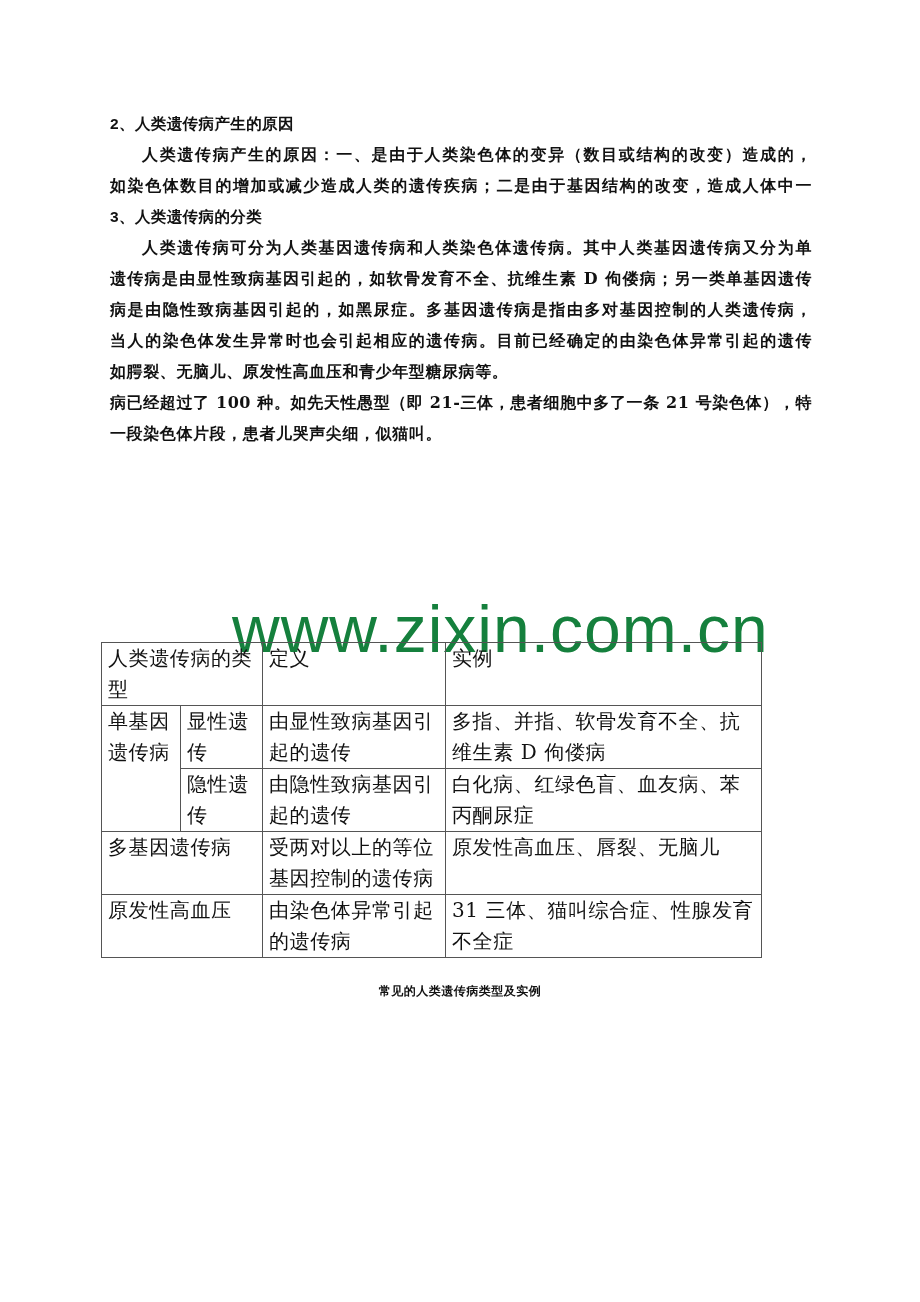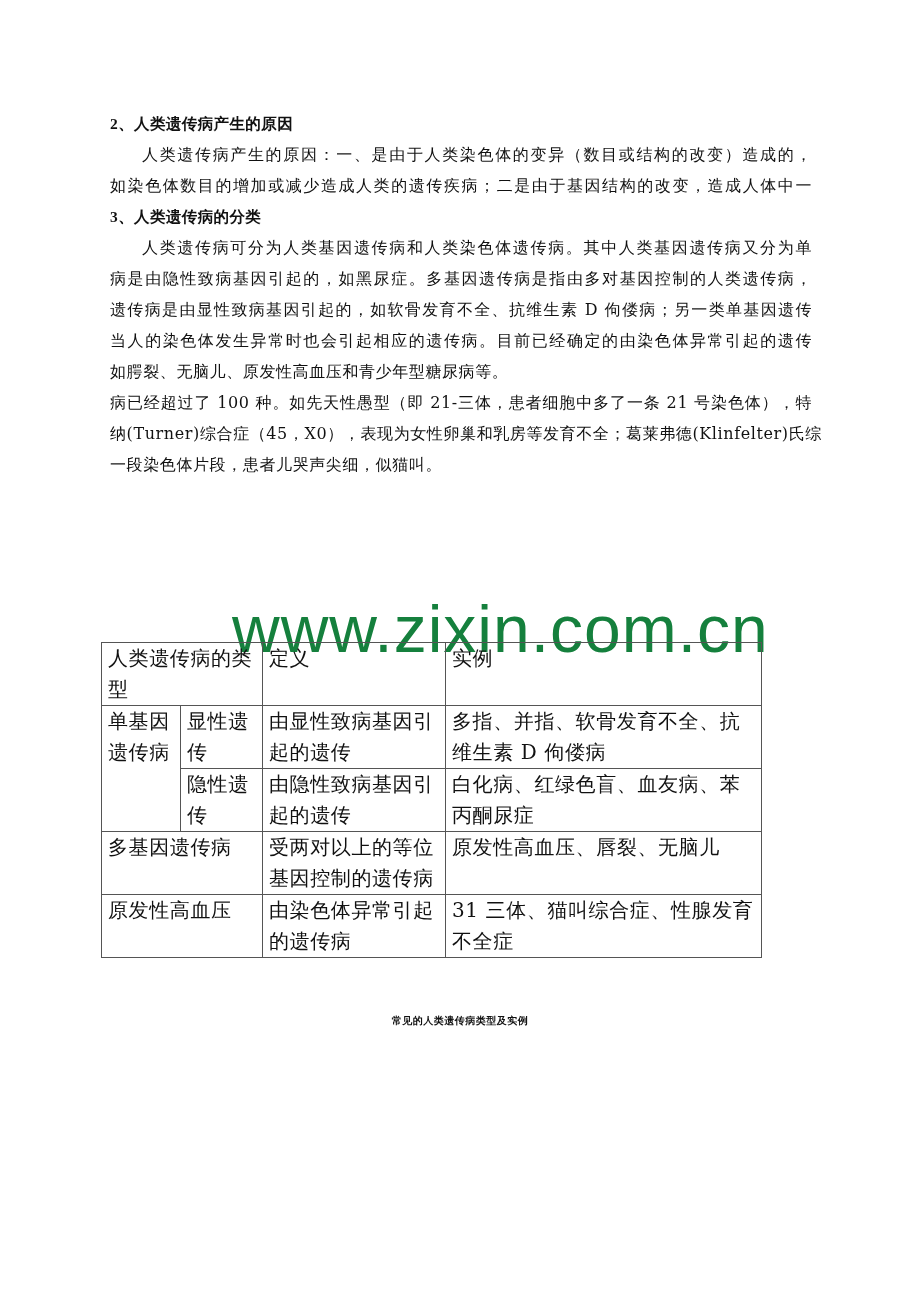--- a/index.html
+++ b/index.html
@@ -4,29 +4,29 @@
 <style>
   html, body { margin: 0; padding: 0; background: #ffffff; }
   body {
     width: 920px; height: 1302px; position: relative; overflow: hidden;
     font-family: "DejaVu Serif", "Liberation Serif", serif;
     color: #111111;
   }
   .page { position: absolute; left: 110px; top: 108px; width: 702px; }
   .line {
     font-size: 16px; line-height: 31px; height: 31px;
-    white-space: nowrap; letter-spacing: 0.6px;
+    white-space: nowrap; letter-spacing: 0.6px; font-weight: bold;
   }
   .justify { text-align: justify; text-align-last: justify; }
   .indent { padding-left: 32px; }
-  .heading { font-weight: bold; font-family: Liberation Serif, serif; font-size: 15.5px; letter-spacing: 0.4px; }
+  .heading { font-weight: bold; font-family: Liberation Sans, sans-serif; font-size: 15.5px; letter-spacing: 0.4px; }
   .caption {
     position: absolute; left: 110px; width: 700px; top: 638px;
-    text-align: center; font-weight: bold; font-size: 10px; line-height: 24px;
-    font-family: Liberation Mono, monospace; letter-spacing: 0.5px;
+    text-align: center; font-weight: bold; font-size: 12px; line-height: 24px;
+    font-family: Liberation Sans, sans-serif; letter-spacing: 0.5px;
   }
   .watermark {
     position: absolute; left: 232px; top: 596px;
     font-family: "Liberation Sans", "DejaVu Sans", sans-serif;
     font-size: 66px; line-height: 66px; color: #15803d; letter-spacing: 1px;
     pointer-events: none; z-index: 0; white-space: nowrap;
   }
   table.gt {
     position: absolute; left: 101px; top: 642px;
     border-collapse: collapse; table-layout: fixed; width: 660px;
@@ -45,27 +45,26 @@
 
 <div class="watermark">www.zixin.com.cn</div>
 
 <div class="page text-layer">
   <div class="line heading">2、人类遗传病产生的原因</div>
   <div class="line justify indent">人类遗传病产生的原因：一、是由于人类染色体的变异（数目或结构的改变）造成的，</div>
   <div class="line justify">如染色体数目的增加或减少造成人类的遗传疾病；二是由于基因结构的改变，造成人体中一</div>
 
   <div class="line heading">3、人类遗传病的分类</div>
   <div class="line justify indent">人类遗传病可分为人类基因遗传病和人类染色体遗传病。其中人类基因遗传病又分为单</div>
+  <div class="line justify">遗传病是由显性致病基因引起的，如软骨发育不全、抗维生素 D 佝偻病；另一类单基因遗传</div>
   <div class="line justify">病是由隐性致病基因引起的，如黑尿症。多基因遗传病是指由多对基因控制的人类遗传病，</div>
-  <div class="line justify">遗传病是由显性致病基因引起的，如软骨发育不全、抗维生素 D 佝偻病；另一类单基因遗传</div>
   <div class="line justify">当人的染色体发生异常时也会引起相应的遗传病。目前已经确定的由染色体异常引起的遗传</div>
 
   <div class="line">如腭裂、无脑儿、原发性高血压和青少年型糖尿病等。</div>
   <div class="line justify">病已经超过了 100 种。如先天性愚型（即 21-三体，患者细胞中多了一条 21 号染色体），特</div>
-  <div class="line justify">纳(Turner)综合症（45，X0），表现为女性卵巢和乳房等发育不全；葛莱弗德(Klinfelter)氏综</div>
   <div class="line">一段染色体片段，患者儿哭声尖细，似猫叫。</div>
 </div>
 
 <div class="caption text-layer">常见的人类遗传病类型及实例</div>
 
 <table class="gt">
   <colgroup>
     <col style="width:79px">
     <col style="width:82px">
     <col style="width:183px">

